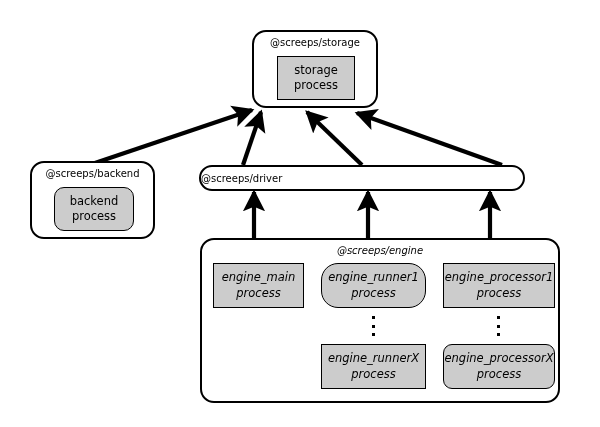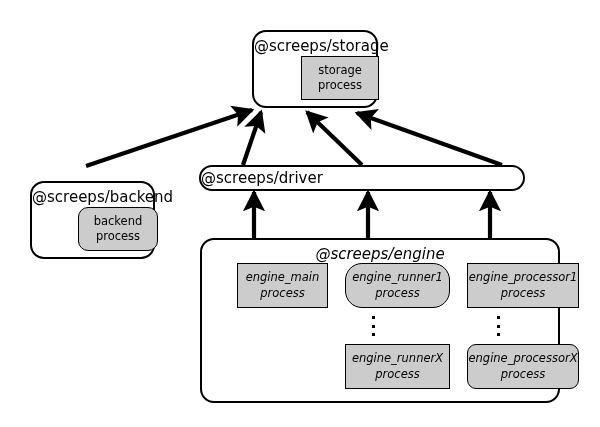--- a/index.html
+++ b/index.html
@@ -32,21 +32,21 @@
     background: #ffffff;
     border: 2px solid #000000;
     border-radius: 14px;
     z-index: 2;
   }
   .module-title {
     position: absolute;
     left: 0;
     right: 0;
     text-align: center;
-    font-size: 15px;
+    font-size: 10px;
     color: #000000;
     white-space: nowrap;
   }
 
   
   .module.pill {
     border-radius: 999px;
     display: flex;
     align-items: center;
     justify-content: flex-start;
@@ -64,21 +64,20 @@
     display: flex;
     flex-direction: column;
     align-items: center;
     justify-content: center;
     font-size: 11.5px;
     line-height: 1.32;
     color: #000000;
     text-align: center;
     white-space: nowrap;
     z-index: 3;
-    margin-left: 24px;
   }
 
   
   .vdots {
     position: absolute;
     display: flex;
     flex-direction: column;
     align-items: center;
     justify-content: space-between;
     z-index: 3;
@@ -128,21 +127,21 @@
   </svg>
 
   <div class="module" style="left:252px; top:30px; width:126px; height:78px;">
     <div class="module-title" style="top:5px;">@screeps/storage</div>
     <div class="process" style="left:23px; top:24px; width:78px; height:44px;">
       <span>storage</span>
       <span>process</span>
     </div>
   </div>
 
-  <div class="module" style="left:30px; top:181px; width:125px; height:78px;">
+  <div class="module" style="left:30px; top:161px; width:125px; height:78px;">
     <div class="module-title" style="top:5px;">@screeps/backend</div>
     <div class="process" style="left:22px; top:24px; width:80px; height:44px;border-radius:10px;">
       <span>backend</span>
       <span>process</span>
     </div>
   </div>
 
   <div class="module pill" style="left:199px; top:165px; width:326px; height:26px;">
     <div class="module-title">@screeps/driver</div>
   </div>

